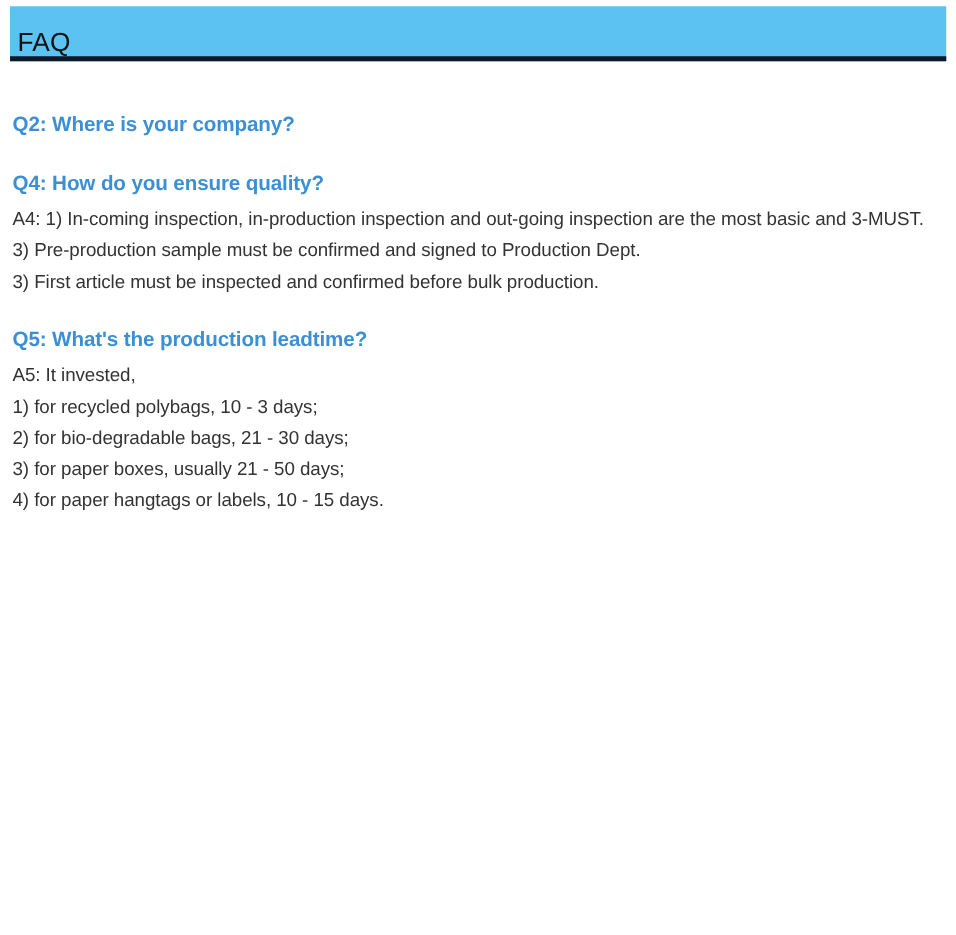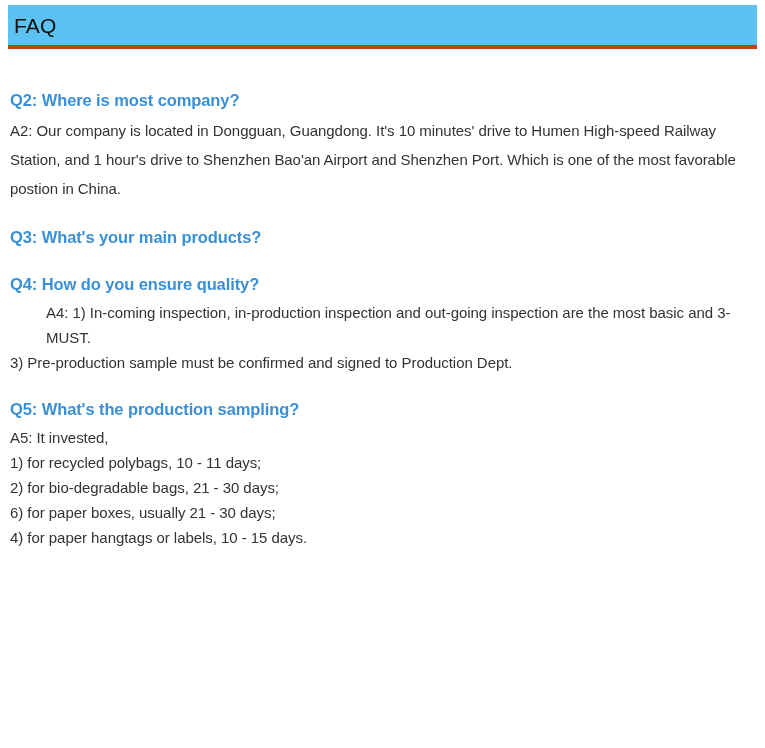--- a/index.html
+++ b/index.html
@@ -21,24 +21,24 @@
   }
 
   
   .faq-banner {
     position: absolute;
     left: 8px;
     top: 5px;
     width: 749px;
     height: 44px;
     background: #5cc2f2;
-    border-bottom: 4px solid #c2410c;
+    border-bottom: 4px solid #0f172a;
     box-sizing: border-box;
     display: flex;
-    align-items: center;
+    align-items: flex-end;
   }
   .faq-banner-title {
     font-size: 21px;
     color: #111111;
     padding-left: 6px;
     letter-spacing: 0.2px;
     line-height: 1;
   }
 
   
@@ -79,59 +79,57 @@
     line-height: 25px;
     margin: 0;
     letter-spacing: -0.05px;
   }
   .a-lines .ln {
     display: block;
     white-space: nowrap;
   }
   .a-lines .ln.wrap {
     white-space: normal;
-    margin-left: 36px;
   }
 </style>
 </head>
 <body>
 
 <div class="page">
 
   <div class="faq-banner">
     <div class="faq-banner-title">FAQ</div>
   </div>
 
   <div class="content">
 
     <div class="qa-block">
     </div>
 
     <div class="qa-block">
-      <div class="q-heading">Q2: Where is most company?</div>
-      <div class="a-para">A2: Our company is located in Dongguan, Guangdong. It's 10 minutes' drive to Humen High-speed Railway Station, and 1 hour's drive to Shenzhen Bao'an Airport and Shenzhen Port. Which is one of the most favorable postion in China.</div>
+      <div class="q-heading">Q2: Where is your company?</div>
     </div>
 
     <div class="qa-block">
-      <div class="q-heading">Q3: What's your main products?</div>
     </div>
 
     <div class="qa-block">
       <div class="q-heading">Q4: How do you ensure quality?</div>
       <div class="a-lines">
         <span class="ln wrap">A4: 1) In-coming inspection, in-production inspection and out-going inspection are the most basic and 3-MUST.</span>
         <span class="ln">3) Pre-production sample must be confirmed and signed to Production Dept.</span>
+        <span class="ln">3) First article must be inspected and confirmed before bulk production.</span>
       </div>
     </div>
 
     <div class="qa-block">
-      <div class="q-heading">Q5: What's the production sampling?</div>
+      <div class="q-heading">Q5: What's the production leadtime?</div>
       <div class="a-lines">
         <span class="ln">A5: It invested,</span>
-        <span class="ln">1) for recycled polybags, 10 - 11 days;</span>
+        <span class="ln">1) for recycled polybags, 10 - 3 days;</span>
         <span class="ln">2) for bio-degradable bags, 21 - 30 days;</span>
-        <span class="ln">6) for paper boxes, usually 21 - 30 days;</span>
+        <span class="ln">3) for paper boxes, usually 21 - 50 days;</span>
         <span class="ln">4) for paper hangtags or labels, 10 - 15 days.</span>
       </div>
     </div>
 
   </div>
 </div>
 
 </body></html>

